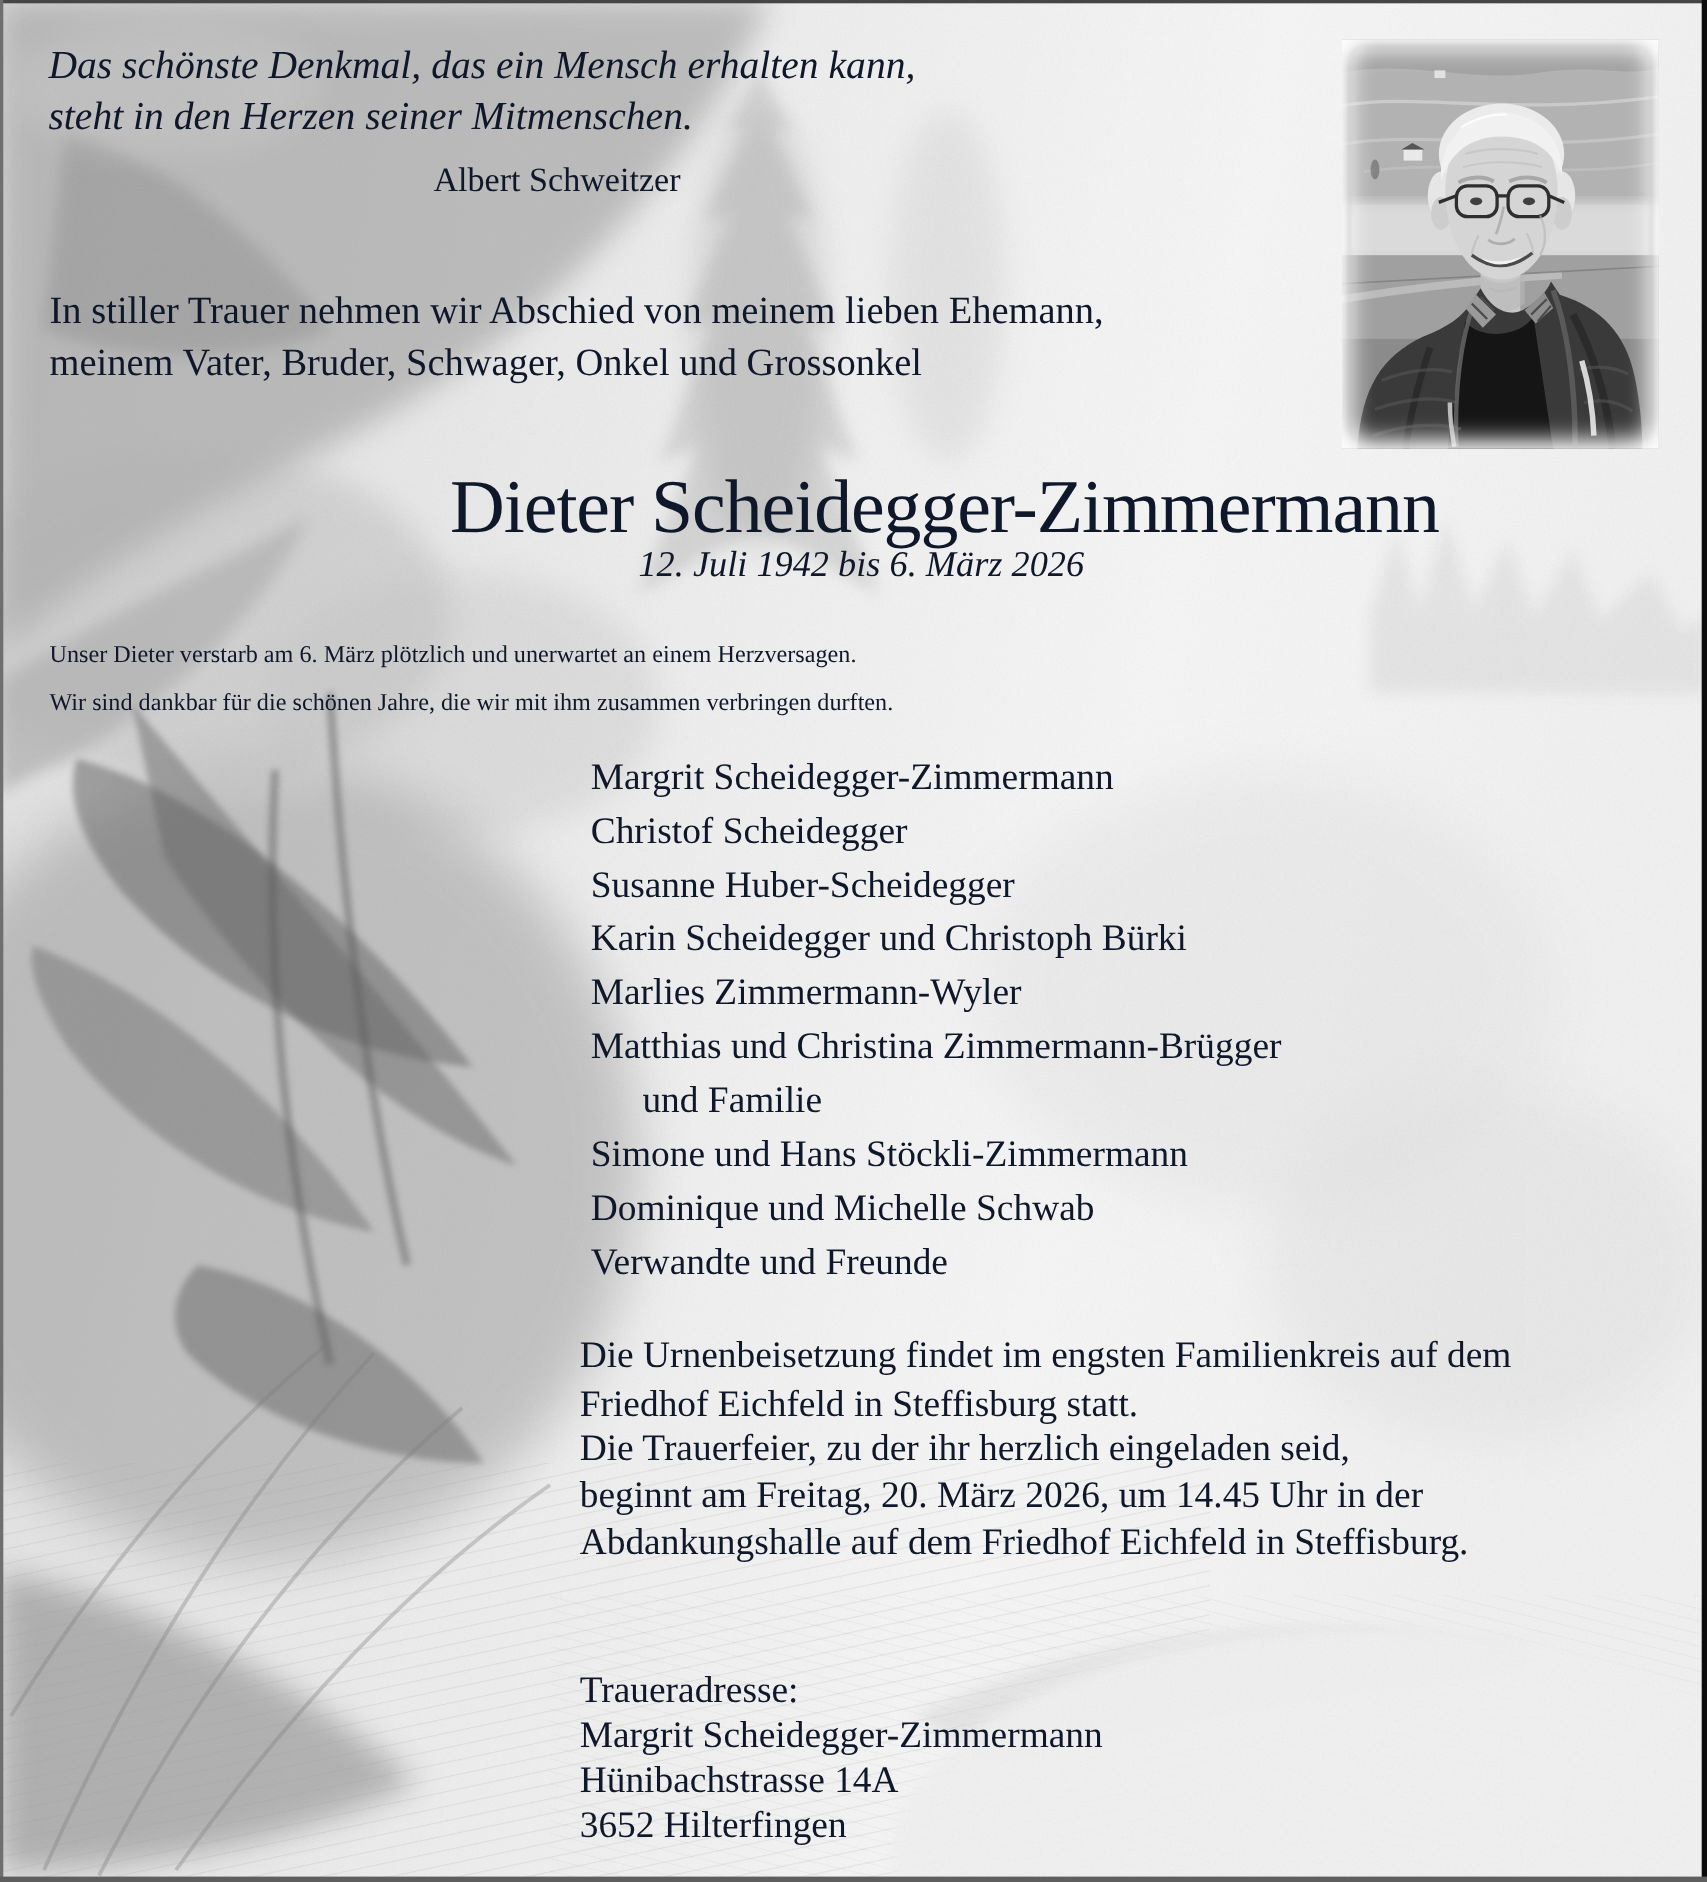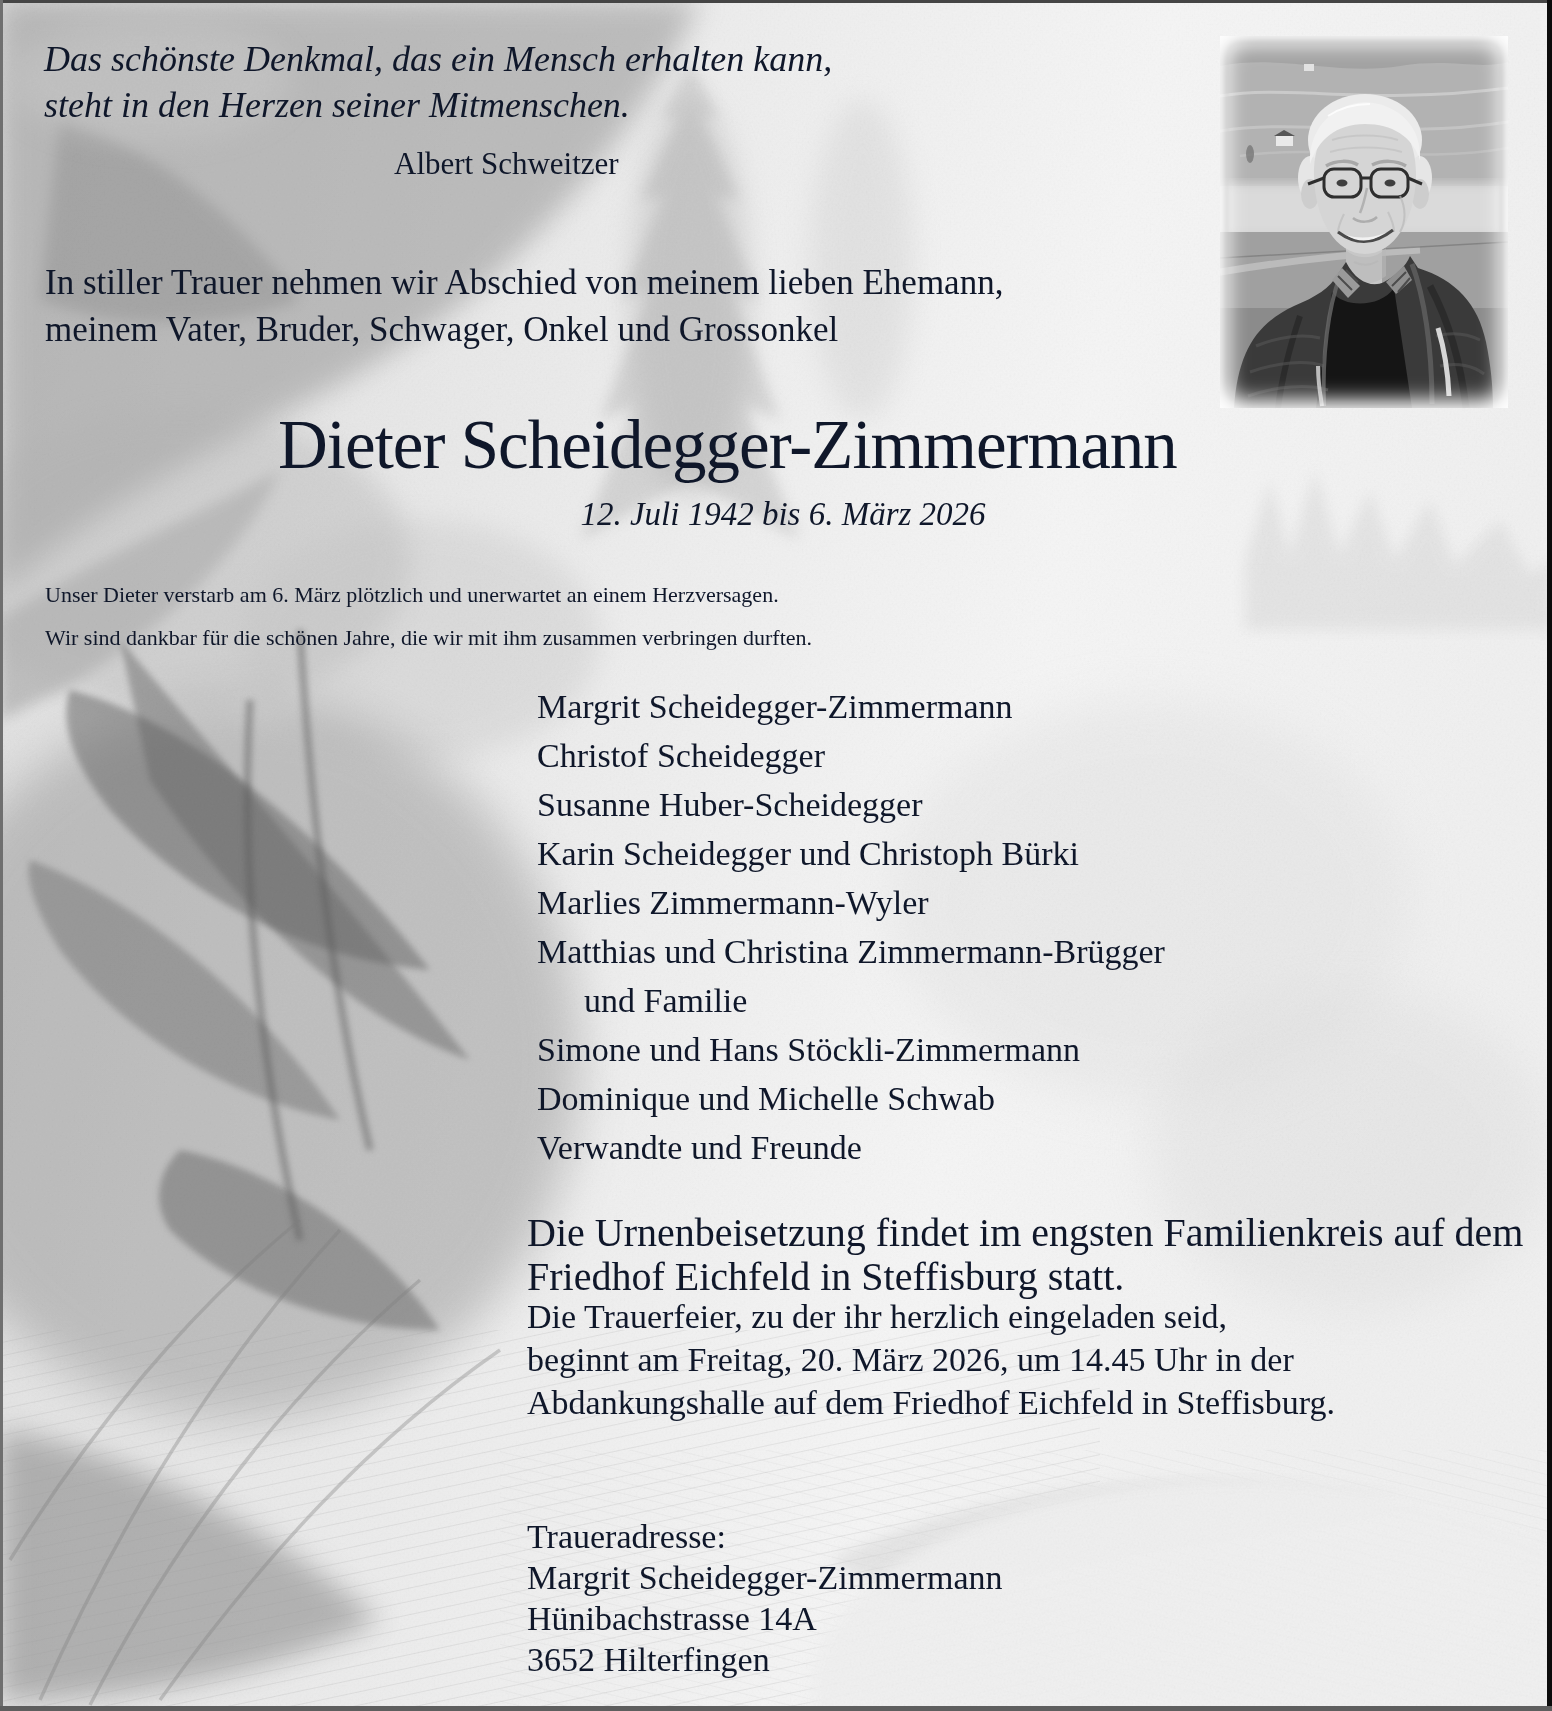--- a/index.html
+++ b/index.html
@@ -16,30 +16,30 @@
   .frame-bottom{left:0;bottom:0;width:100%;height:5px;background:#5e5e5e;}
 
   .tx{position:absolute;z-index:2;}
   .line{white-space:nowrap;}
 
   .quote{left:44px;top:36px;font-style:italic;font-size:36px;line-height:46px;}
   .quote .attribution{font-style:normal;font-size:31px;margin-left:350px;margin-top:13px;}
 
   .intro{left:45px;top:259px;font-size:35px;line-height:47px;}
 
-  .name{left:276px;top:404px;width:1014px;text-align:left;
-        font-size:69px;font-weight:normal;letter-spacing:-1px;margin:2px;}
+  .name{left:276px;top:404px;width:1014px;text-align:right;
+        font-size:69px;font-weight:normal;letter-spacing:-1px;margin:18px;}
   .dates{left:276px;top:496px;width:1014px;text-align:center;font-size:33px;font-style:italic;}
 
   .announcement{left:45px;top:573px;font-size:22px;line-height:43px;}
 
   .mourners{left:537px;top:682px;font-size:34px;line-height:49px;}
   .mourners .indent{padding-left:47px;}
 
-  .burial{left:527px;top:1211px;font-size:40px;line-height:44px;}
+  .burial{left:527px;top:1211px;font-size:34px;line-height:44px;}
   .service{left:527px;top:1295px;font-size:34px;line-height:43px;}
   .address{left:527px;top:1516px;font-size:34px;line-height:41px;}
 
   .photo{position:absolute;left:1220px;top:36px;width:288px;height:372px;z-index:2;}
 </style>
 </head>
 <body>
 
 <div class="page">
 

